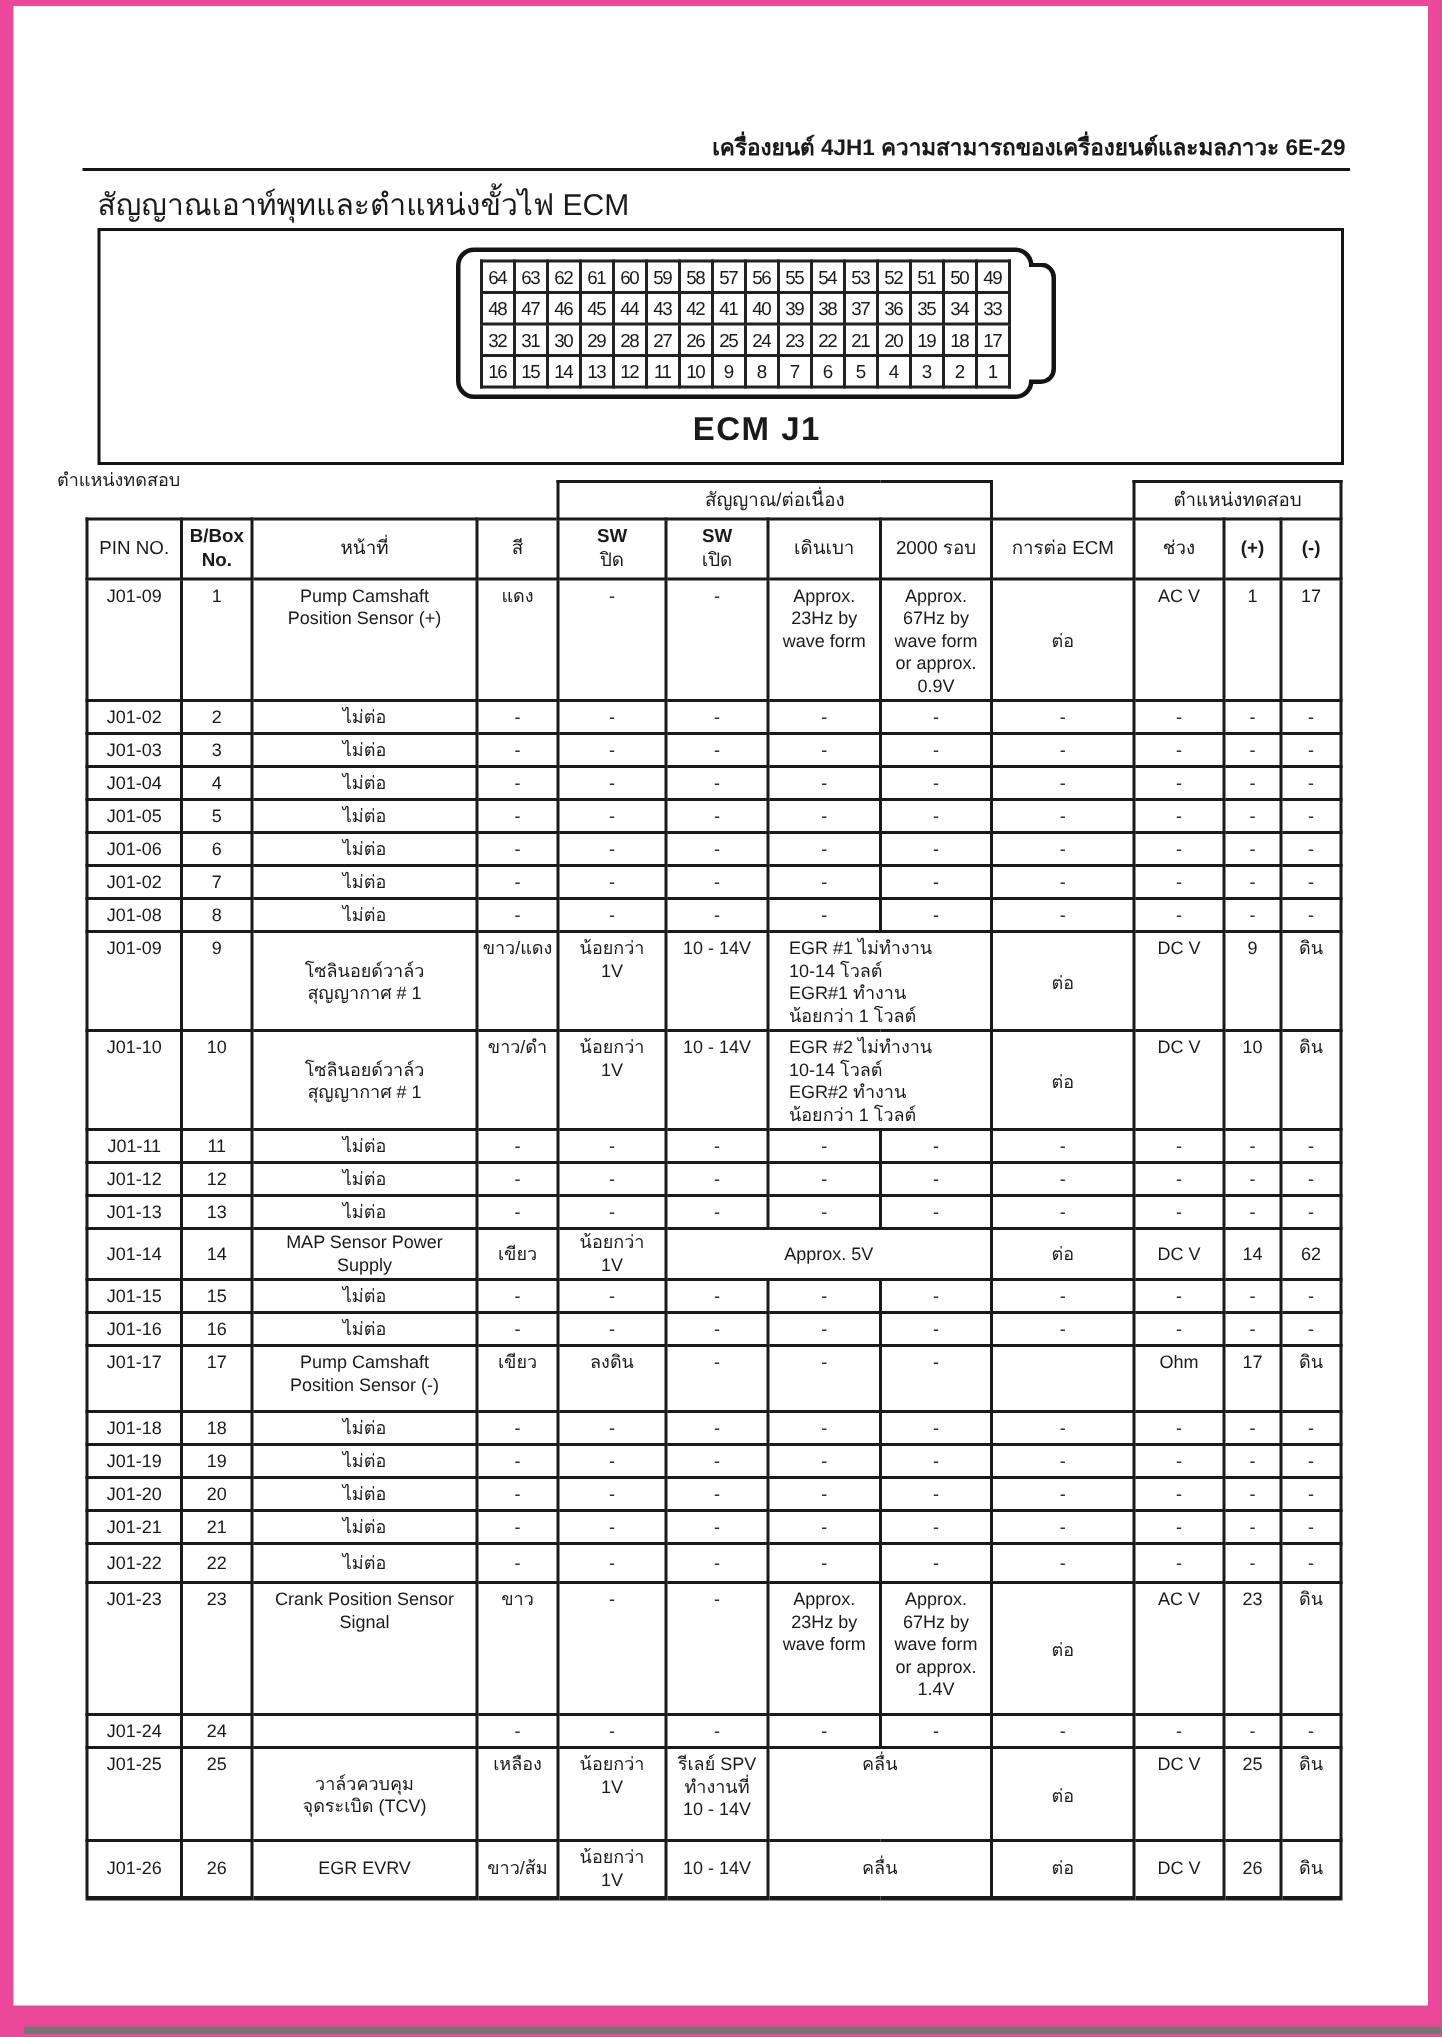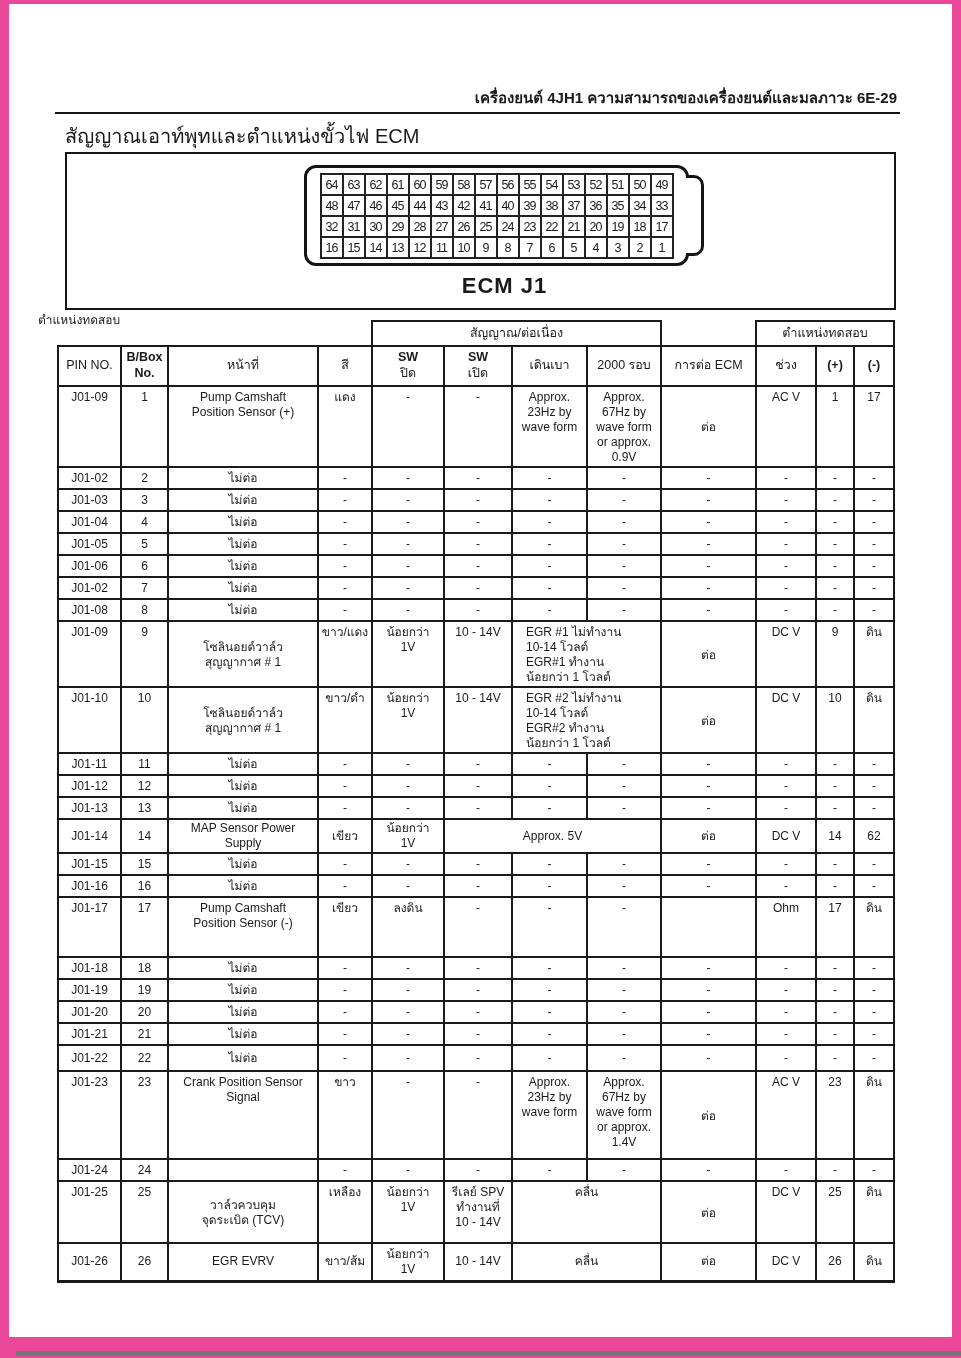--- a/index.html
+++ b/index.html
@@ -411,21 +411,21 @@
             <td>-</td>
             <td>-</td>
             <td>-</td>
             <td>-</td>
             <td>-</td>
             <td class="vmid">-</td>
             <td>-</td>
             <td>-</td>
             <td>-</td>
           </tr>
-          <tr class="vtop" style="height: 60px; padding-left: 36px;">
+          <tr class="vtop" style="height: 44px; padding-left: 36px;">
             <td>J01-17</td>
             <td>17</td>
             <td>Pump Camshaft
 Position Sensor (-)</td>
             <td>เขียว</td>
             <td>ลงดิน</td>
             <td>-</td>
             <td>-</td>
             <td>-</td>
             <td class="vmid"></td>

